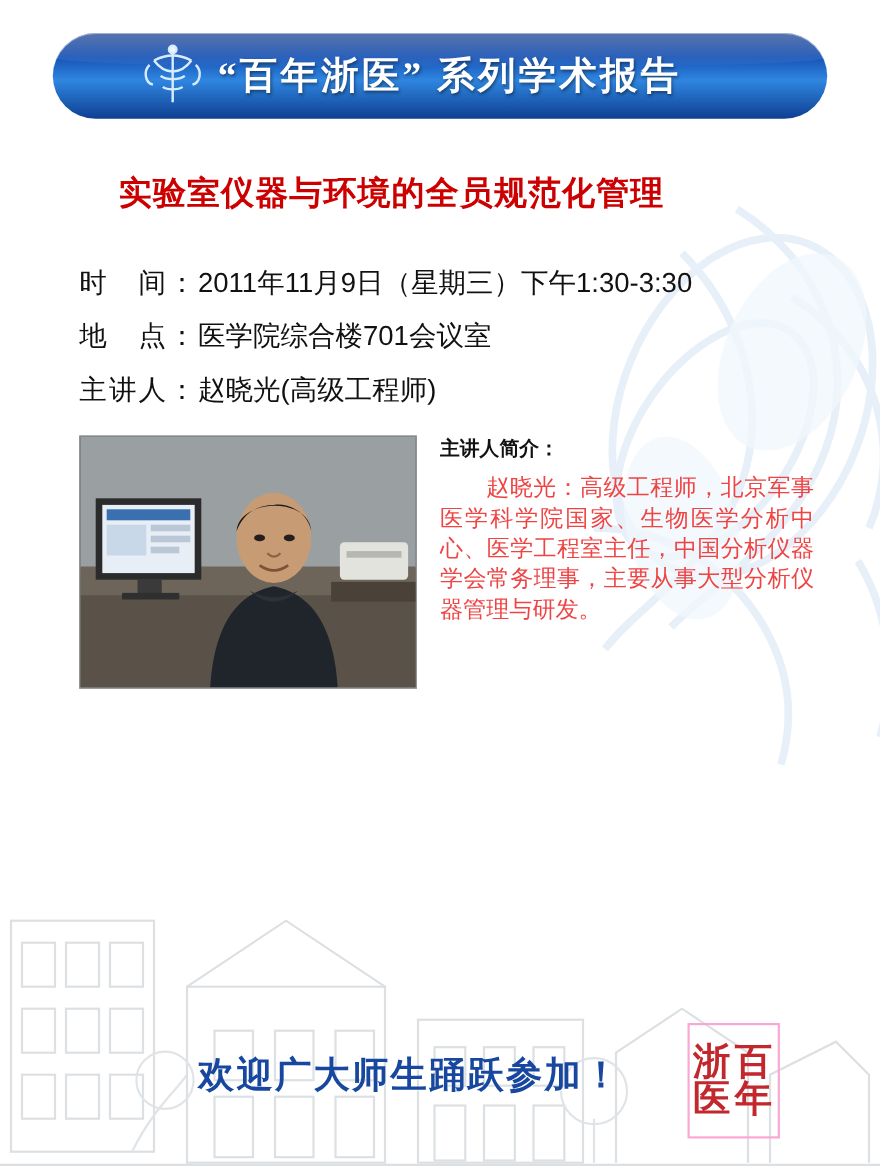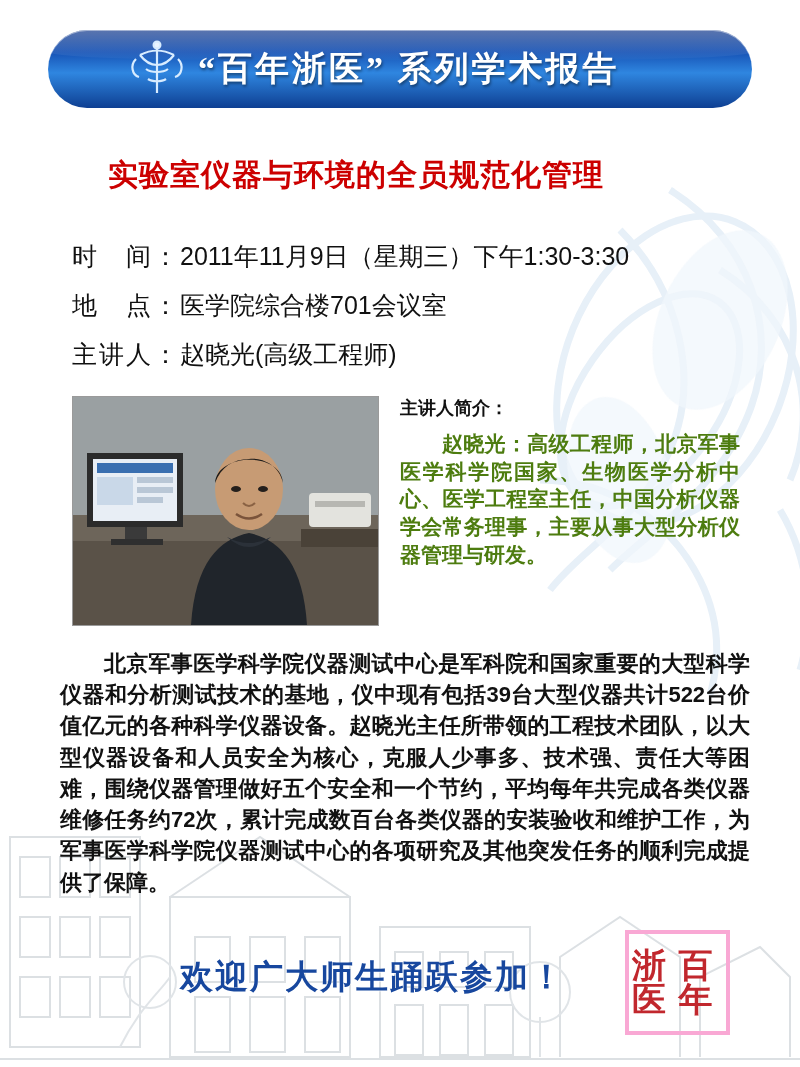--- a/index.html
+++ b/index.html
@@ -125,22 +125,22 @@
     width: 340px;
   }
   .bio-head {
     font-size: 18px;
     font-weight: bold;
     color: #111;
     margin-bottom: 10px;
   }
   .bio-body {
     font-size: 21px;
-    font-weight: bold;
-    color: #4d7c0f;
+    font-weight: normal;
+    color: #ef4444;
     line-height: 1.32;
     text-indent: 2em;
     text-align: justify;
   }
   
   .body-text {
     position: absolute;
     left: 60px;
     top: 648px;
     width: 690px;
@@ -161,23 +161,23 @@
     color: #17479e;
     letter-spacing: 2px;
     font-family: "Liberation Serif", serif;
     text-shadow: 0 1px 0 rgba(255,255,255,0.7);
     white-space: nowrap;
   }
   .seal {
     position: absolute;
     left: 625px;
     top: 930px;
-    width: 105px;
+    width: 84px;
     height: 105px;
-    border: 4px solid #f9a8d4;
+    border: 2px solid #f9a8d4;
     color: #c1272d;
     display: flex;
     align-items: center;
     justify-content: center;
     gap: 2px;
     padding: 3px;
     box-sizing: border-box;
   }
   .seal-col {
     display: flex;
@@ -313,21 +313,20 @@
       <path d="M118 228 C122 166 146 142 176 136 C206 142 230 166 234 228 Z" fill="#20252b"></path>
       <path d="M154 140 q22 20 44 0 q-22 12 -44 0 Z" fill="#2b3139"></path>
     </svg>
   </div>
 
   <div class="bio">
     <div class="bio-head">主讲人简介：</div>
     <div class="bio-body">赵晓光：高级工程师，北京军事医学科学院国家、生物医学分析中心、医学工程室主任，中国分析仪器学会常务理事，主要从事大型分析仪器管理与研发。</div>
   </div>
 
-  <div class="body-text">北京军事医学科学院仪器测试中心是军科院和国家重要的大型科学仪器和分析测试技术的基地，仪中现有包括39台大型仪器共计522台价值亿元的各种科学仪器设备。赵晓光主任所带领的工程技术团队，以大型仪器设备和人员安全为核心，克服人少事多、技术强、责任大等困难，围绕仪器管理做好五个安全和一个节约，平均每年共完成各类仪器维修任务约72次，累计完成数百台各类仪器的安装验收和维护工作，为军事医学科学院仪器测试中心的各项研究及其他突发任务的顺利完成提供了保障。</div>
 
   <div class="footer-slogan">欢迎广大师生踊跃参加！</div>
 
   <div class="seal">
     <div class="seal-col">
       <span>浙医</span>
     </div>
     <div class="seal-col">
       <span>百年</span>
     </div>

